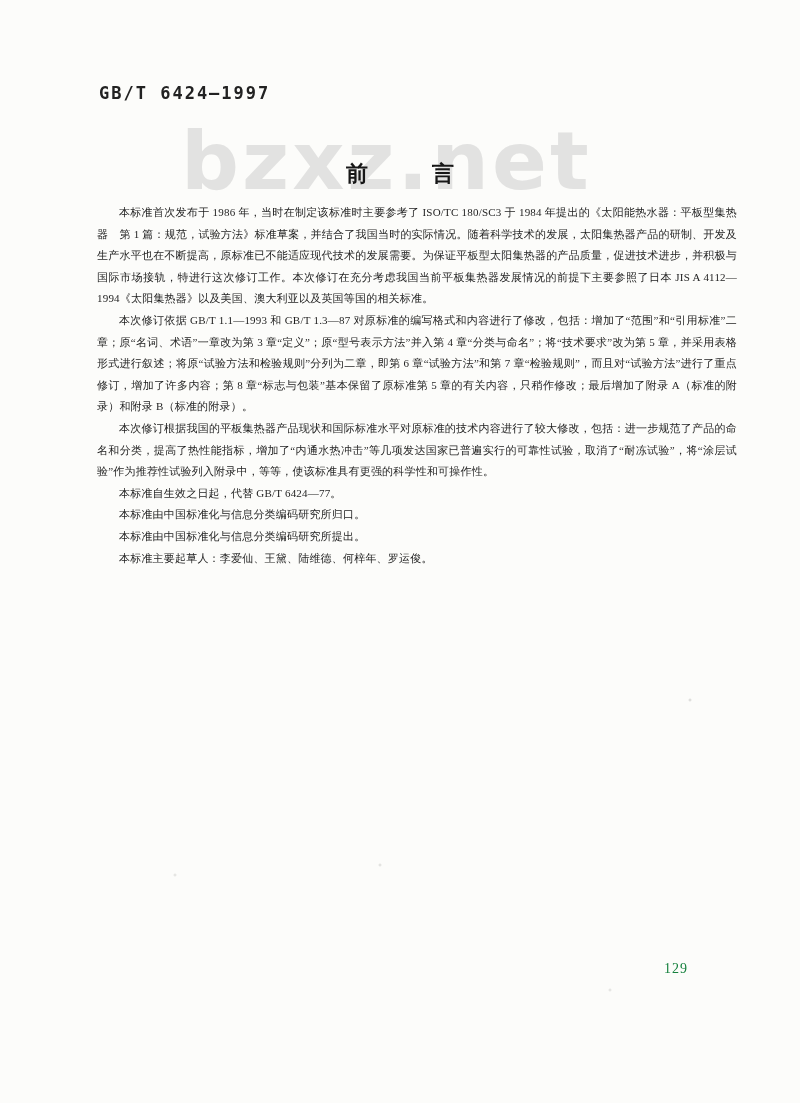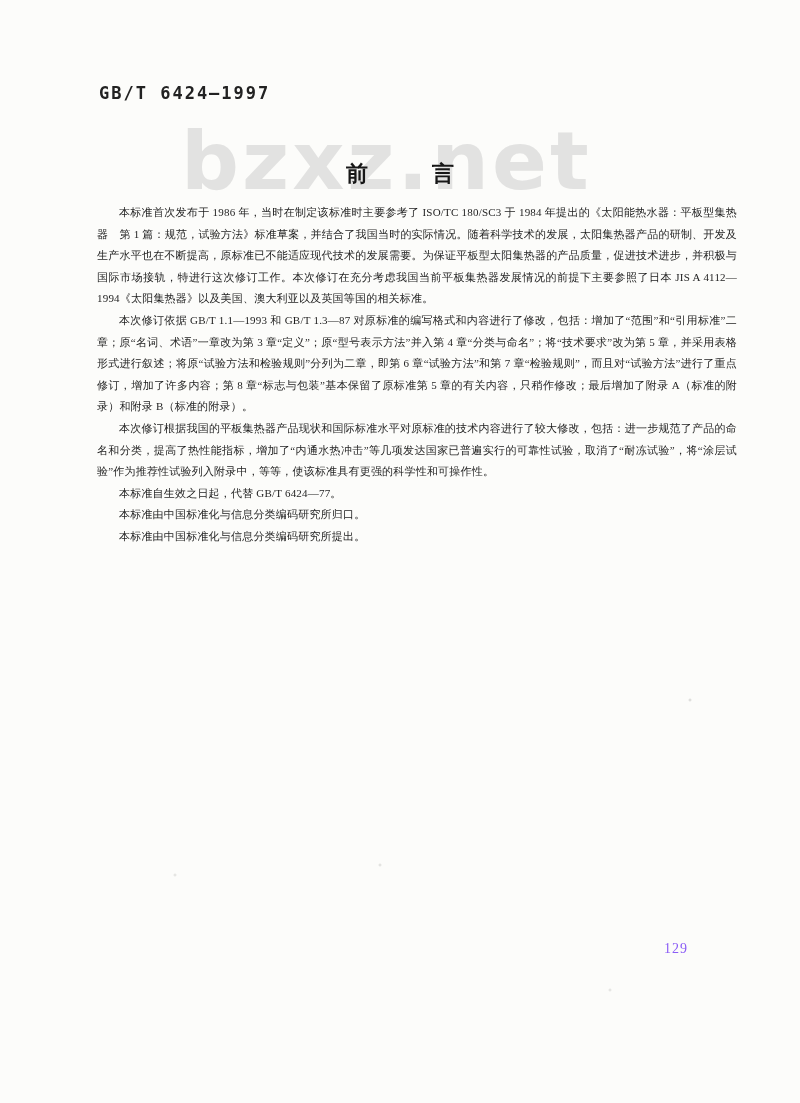--- a/index.html
+++ b/index.html
@@ -80,24 +80,24 @@
     letter-spacing: 0.2px;
   }
   .content p {
     margin: 0;
     padding: 0;
     text-indent: 2em;
   }
   .page-number {
     position: absolute;
     left: 664px;
-    top: 941px;
+    top: 961px;
     font-size: 14px;
     letter-spacing: 1px;
-    color: #8b5cf6;
+    color: #15803d;
     z-index: 1;
   }
 </style>
 </head>
 <body>
 
 <div class="page">
 
   <div class="header-code">GB/T 6424—1997</div>
 
@@ -108,17 +108,18 @@
     <span>言</span>
   </div>
 
   <div class="content">
       <p>本标准首次发布于 1986 年，当时在制定该标准时主要参考了 ISO/TC 180/SC3 于 1984 年提出的《太阳能热水器：平板型集热器　第 1 篇：规范，试验方法》标准草案，并结合了我国当时的实际情况。随着科学技术的发展，太阳集热器产品的研制、开发及生产水平也在不断提高，原标准已不能适应现代技术的发展需要。为保证平板型太阳集热器的产品质量，促进技术进步，并积极与国际市场接轨，特进行这次修订工作。本次修订在充分考虑我国当前平板集热器发展情况的前提下主要参照了日本 JIS A 4112—1994《太阳集热器》以及美国、澳大利亚以及英国等国的相关标准。</p>
       <p>本次修订依据 GB/T 1.1—1993 和 GB/T 1.3—87 对原标准的编写格式和内容进行了修改，包括：增加了“范围”和“引用标准”二章；原“名词、术语”一章改为第 3 章“定义”；原“型号表示方法”并入第 4 章“分类与命名”；将“技术要求”改为第 5 章，并采用表格形式进行叙述；将原“试验方法和检验规则”分列为二章，即第 6 章“试验方法”和第 7 章“检验规则”，而且对“试验方法”进行了重点修订，增加了许多内容；第 8 章“标志与包装”基本保留了原标准第 5 章的有关内容，只稍作修改；最后增加了附录 A（标准的附录）和附录 B（标准的附录）。</p>
       <p>本次修订根据我国的平板集热器产品现状和国际标准水平对原标准的技术内容进行了较大修改，包括：进一步规范了产品的命名和分类，提高了热性能指标，增加了“内通水热冲击”等几项发达国家已普遍实行的可靠性试验，取消了“耐冻试验”，将“涂层试验”作为推荐性试验列入附录中，等等，使该标准具有更强的科学性和可操作性。</p>
       <p>本标准自生效之日起，代替 GB/T 6424—77。</p>
       <p>本标准由中国标准化与信息分类编码研究所归口。</p>
       <p>本标准由中国标准化与信息分类编码研究所提出。</p>
+      <p>本标准主要起草人：李爱仙、王黛、陆维德、何梓年、罗运俊。</p>
     </div>
 
   <div class="page-number">129</div>
 
 </div>
 
 </body></html>

